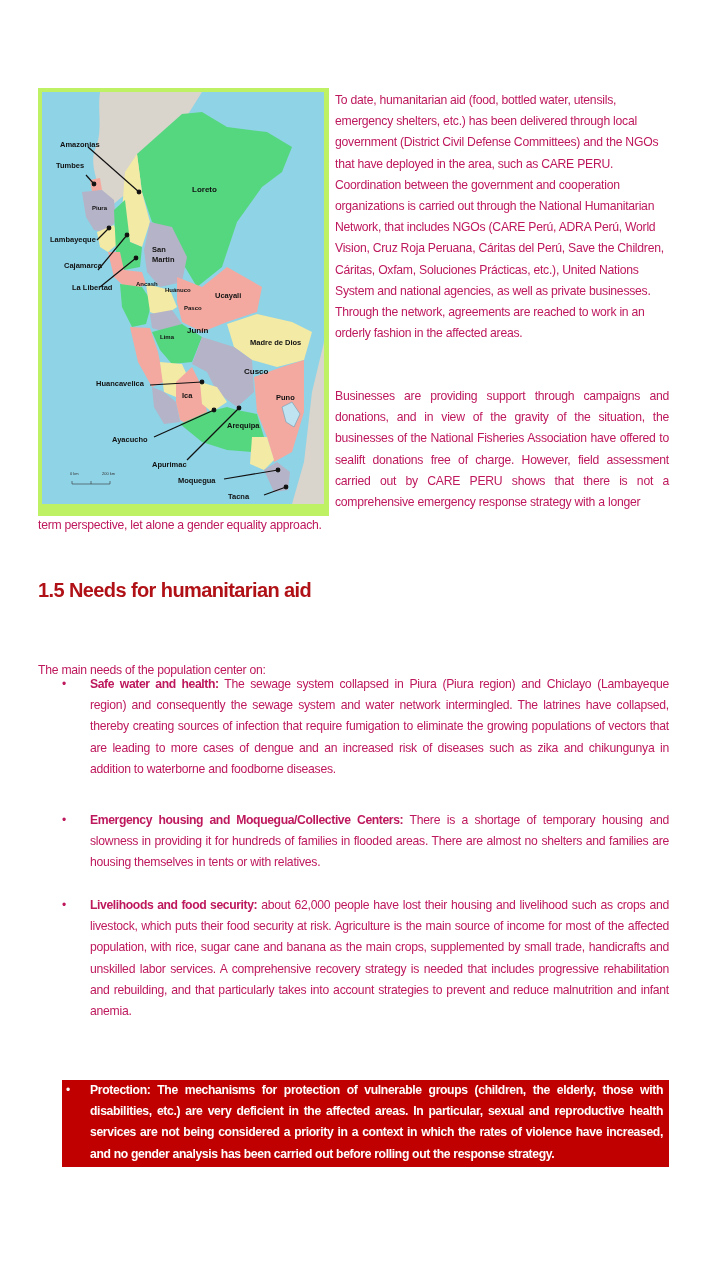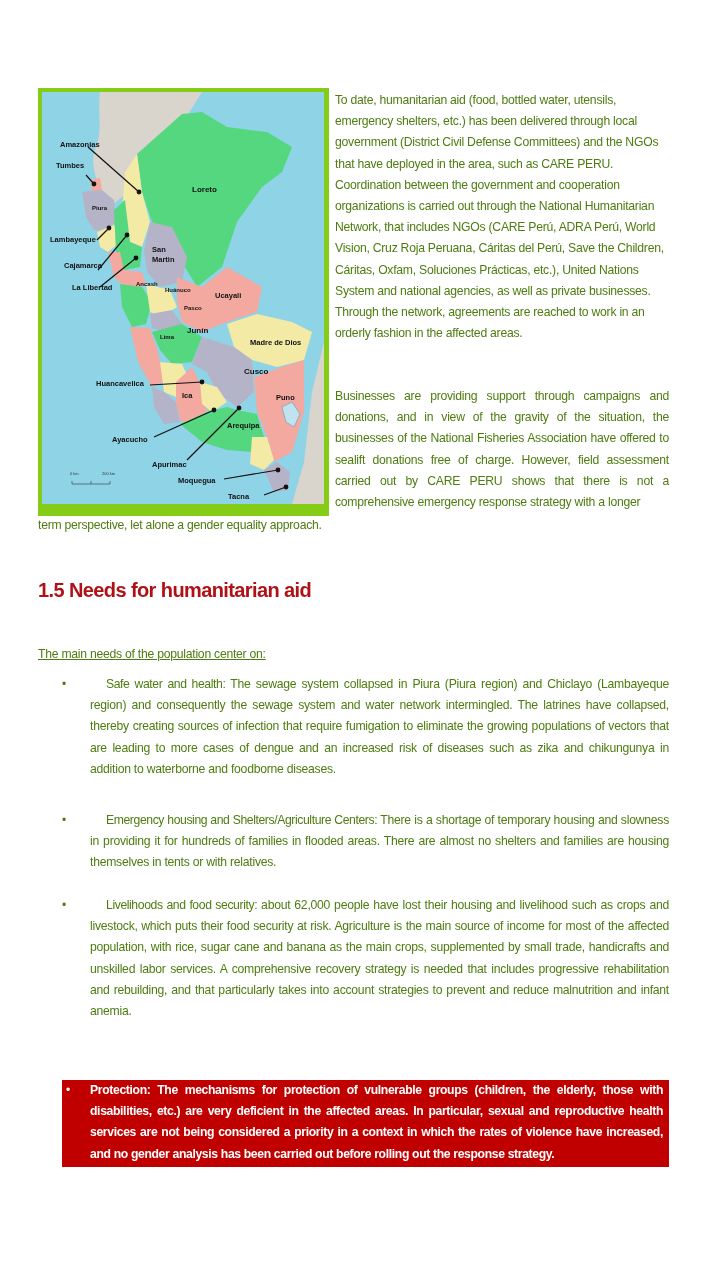--- a/index.html
+++ b/index.html
@@ -5,49 +5,49 @@
   html, body { margin: 0; padding: 0; background: #ffffff; }
   body {
     width: 720px; height: 1280px; position: relative; overflow: hidden;
     font-family: "Liberation Sans", sans-serif; color: #1a1a1a;
   }
   .page { position: absolute; left: 0; top: 0; width: 720px; height: 1280px; }
 
   
   .map-frame {
     position: absolute; left: 38px; top: 88px; width: 291px; height: 428px;
-    background: #84cc16; box-sizing: border-box; padding: 4px 5px 12px 4px;
+    background: #bef264; box-sizing: border-box; padding: 4px 5px 12px 4px;
   }
   .map-frame svg { display: block; width: 100%; height: 100%; }
 
   .txt {
     font-family: "Liberation Sans", sans-serif; font-size: 12.2px; line-height: 21.2px;
-    color: #4d7c0f; letter-spacing: -0.25px;
+    color: #be185d; letter-spacing: -0.25px;
   }
   .p1 { position: absolute; left: 335px; top: 90px; width: 338px; }
   .p2 { position: absolute; left: 335px; top: 386px; width: 334px; text-align: justify; }
   .p2b { position: absolute; left: 38px; top: 515px; width: 320px; }
 
   .heading {
     position: absolute; left: 38px; top: 579px;
     font-family: "Liberation Sans", sans-serif; font-weight: bold; font-size: 20px;
     color: #b01116; letter-spacing: -0.6px;
   }
-  .intro { position: absolute; left: 38px; top: 644px; text-decoration: underline; }
+  .intro { position: absolute; left: 38px; top: 660px; }
 
   .bullet {
     position: absolute; left: 62px; width: 607px;
   }
   .bullet .dot {
     position: absolute; left: 0; top: 0; width: 28px; font-size: 12px;
   }
   .bullet .body {
     margin-left: 28px; text-align: justify;
   }
-  .bullet b { font-weight: normal; letter-spacing: -0.4px; margin-left: 16px; }
+  .bullet b { font-weight: bold; letter-spacing: -0.4px; }
 
   .b1 { top: 674px; }
   .b2 { top: 810px; }
   .b3 { top: 895px; }
 
   .protect {
     position: absolute; left: 62px; top: 1080px; width: 607px; height: 87px;
     background: #c00000; color: #ffffff;
   }
   .protect .dot { position: absolute; left: 4px; top: 0; color: #fff; font-size: 12px; }
@@ -191,21 +191,21 @@
 
   <div class="txt intro">The main needs of the population center on:</div>
 
   <div class="txt bullet b1">
     <span class="dot">•</span>
     <div class="body"><b>Safe water and health:</b><span> The sewage system collapsed in Piura (Piura region) and Chiclayo (Lambayeque region) and consequently the sewage system and water network intermingled. The latrines have collapsed, thereby creating sources of infection that require fumigation to eliminate the growing populations of vectors that are leading to more cases of dengue and an increased risk of diseases such as zika and chikungunya in addition to waterborne and foodborne diseases.</span></div>
   </div>
 
   <div class="txt bullet b2">
     <span class="dot">•</span>
-    <div class="body"><b>Emergency housing and Shelters/Agriculture Centers:</b><span> There is a shortage of temporary housing and slowness in providing it for hundreds of families in flooded areas. There are almost no shelters and families are housing themselves in tents or with relatives.</span></div>
+    <div class="body"><b>Emergency housing and Moquegua/Collective Centers:</b><span> There is a shortage of temporary housing and slowness in providing it for hundreds of families in flooded areas. There are almost no shelters and families are housing themselves in tents or with relatives.</span></div>
   </div>
 
   <div class="txt bullet b3">
     <span class="dot">•</span>
     <div class="body"><b>Livelihoods and food security:</b><span> about 62,000 people have lost their housing and livelihood such as crops and livestock, which puts their food security at risk. Agriculture is the main source of income for most of the affected population, with rice, sugar cane and banana as the main crops, supplemented by small trade, handicrafts and unskilled labor services. A comprehensive recovery strategy is needed that includes progressive rehabilitation and rebuilding, and that particularly takes into account strategies to prevent and reduce malnutrition and infant anemia.</span></div>
   </div>
 
   <div class="txt protect">
     <span class="dot">•</span>
     <div class="body">Protection: The mechanisms for protection of vulnerable groups (children, the elderly, those with disabilities, etc.) are very deficient in the affected areas. In particular, sexual and reproductive health services are not being considered a priority in a context in which the rates of violence have increased, and no gender analysis has been carried out before rolling out the response strategy.</div>

